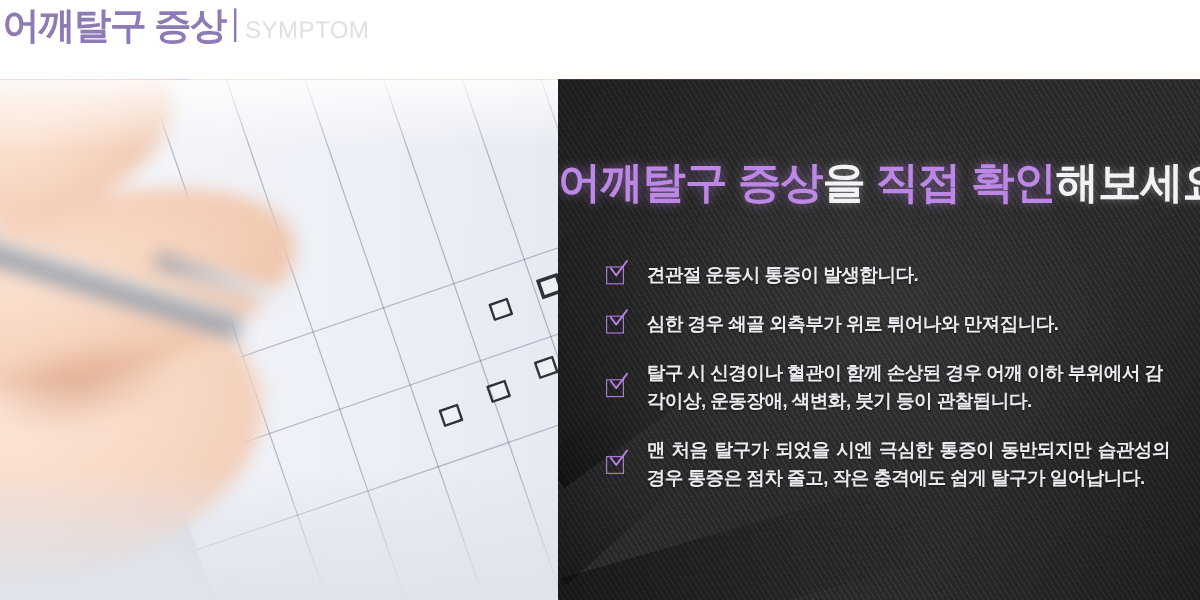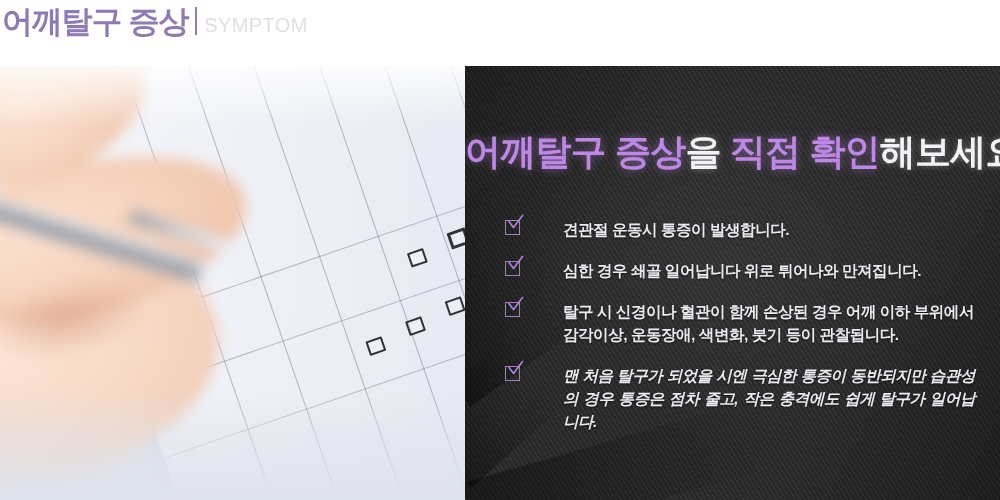--- a/index.html
+++ b/index.html
@@ -241,23 +241,22 @@
 
   #symptom-list {
     position: absolute;
     left: 40px;
     top: 152px;
     width: 470px;
   }
   .sym-item {
     position: relative;
     display: flex;
-    align-items: flex-start;
+    align-items: center;
     margin-bottom: 18px;
-    gap: 24px;
   }
   .sym-item:last-child { margin-bottom: 0; }
   .check-icon {
     flex: 0 0 auto;
     position: relative;
     width: 17px;
     height: 17px;
     margin-top: 2px;
     margin-right: 17px;
   }
@@ -280,21 +279,20 @@
     color: #eceaf0;
     font-size: 15.5px;
     line-height: 23px;
     letter-spacing: -0.45px;
     font-weight: 700;
     text-shadow: 0 1px 2px rgba(0,0,0,0.55);
   }
   .sym-text.justified {
     text-align: justify;
     text-align-last: left;
-    font-style: italic;
   }
 </style>
 </head>
 <body>
 
 <div id="page">
 
   <div id="header-band">
     <div id="header-title-wrap">
       <span id="page-title-ko">어깨탈구 증상</span>
@@ -361,21 +359,21 @@
           <span class="sym-text">견관절 운동시 통증이 발생합니다.</span>
         </div>
 
         <div class="sym-item">
           <span class="check-icon">
             <span class="box"></span>
             <svg viewBox="0 0 19 19" fill="none">
               <path d="M2 6.5 L6.5 12.5 L15.5 0.5" stroke="#b482e0" stroke-width="1.6" stroke-linecap="round" stroke-linejoin="round"></path>
             </svg>
           </span>
-          <span class="sym-text">심한 경우 쇄골 일어납니다 위로 튀어나와 만져집니다.</span>
+          <span class="sym-text">심한 경우 쇄골 외측부가 위로 튀어나와 만져집니다.</span>
         </div>
 
         <div class="sym-item">
           <span class="check-icon">
             <span class="box"></span>
             <svg viewBox="0 0 19 19" fill="none">
               <path d="M2 6.5 L6.5 12.5 L15.5 0.5" stroke="#b482e0" stroke-width="1.6" stroke-linecap="round" stroke-linejoin="round"></path>
             </svg>
           </span>
           <span class="sym-text">탈구 시 신경이나 혈관이 함께 손상된 경우 어깨 이하 부위에서 감각이상, 운동장애, 색변화, 붓기 등이 관찰됩니다.</span>

